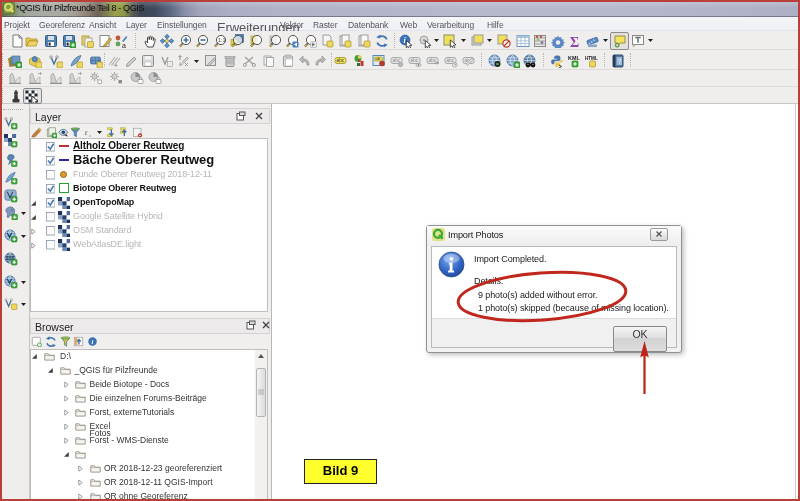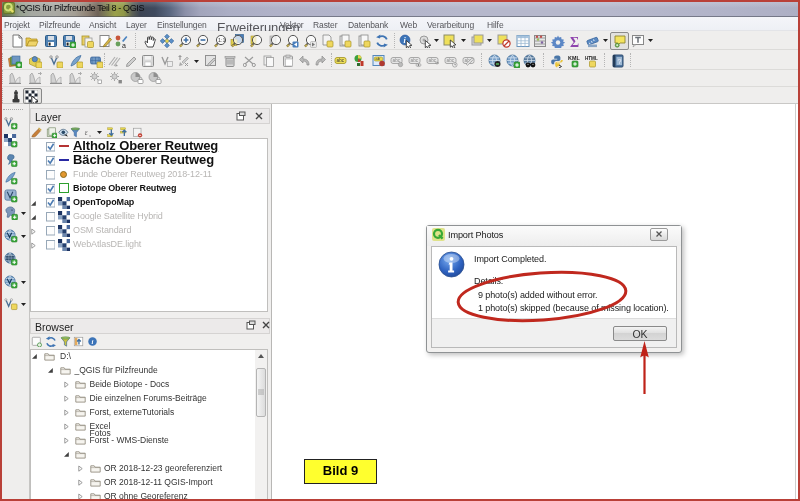--- a/index.html
+++ b/index.html
@@ -13,21 +13,21 @@
         <rect x="0" y="0" width="12" height="12" rx="2" fill="#67772c"></rect>
         <rect x="1" y="1" width="10" height="10" rx="1.5" fill="#879a3e"></rect>
         <circle cx="5.4" cy="5.2" r="3.4" fill="none" stroke="#cfe078" stroke-width="2"></circle>
         <path d="M6.6 6.4 10.2 10" stroke="#e8e06a" stroke-width="2.2"></path>
       </svg>
     </div>
 <div class="abs" style="left:16px;top:3px;font-size:9px;color:#0c0c10;letter-spacing:-0.35px">*QGIS für Pilzfreunde Teil 8 - QGIS</div>
 </div>
 <div class="abs" style="left:0;top:17px;width:800px;height:14px;background:linear-gradient(180deg,#f4f5f9,#eef0f5);border-bottom:1px solid #e3e4e8"></div>
 <div class="abs" style="left:4px;top:20px;font-size:8.5px;color:#55555a;letter-spacing:-0.1px">Projekt</div>
-<div class="abs" style="left:39px;top:20px;font-size:8.5px;color:#55555a;letter-spacing:-0.1px">Pilzfreunde</div>
+<div class="abs" style="left:39px;top:20px;font-size:8.5px;color:#55555a;letter-spacing:-0.1px">Georeferenz</div>
 <div class="abs" style="left:89px;top:20px;font-size:8.5px;color:#55555a;letter-spacing:-0.1px">Ansicht</div>
 <div class="abs" style="left:126px;top:20px;font-size:8.5px;color:#55555a;letter-spacing:-0.1px">Layer</div>
 <div class="abs" style="left:157px;top:20px;font-size:8.5px;color:#55555a;letter-spacing:-0.1px">Einstellungen</div>
 <div class="abs" style="left:217px;top:20px;font-size:13px;color:#55555a;letter-spacing:-0.1px">Erweiterungen</div>
 <div class="abs" style="left:280px;top:20px;font-size:8.5px;color:#55555a;letter-spacing:-0.1px">Vektor</div>
 <div class="abs" style="left:313px;top:20px;font-size:8.5px;color:#55555a;letter-spacing:-0.1px">Raster</div>
 <div class="abs" style="left:348px;top:20px;font-size:8.5px;color:#55555a;letter-spacing:-0.1px">Datenbank</div>
 <div class="abs" style="left:400px;top:20px;font-size:8.5px;color:#55555a;letter-spacing:-0.1px">Web</div>
 <div class="abs" style="left:427px;top:20px;font-size:8.5px;color:#55555a;letter-spacing:-0.1px">Verarbeitung</div>
 <div class="abs" style="left:487px;top:20px;font-size:8.5px;color:#55555a;letter-spacing:-0.1px">Hilfe</div>
@@ -878,21 +878,21 @@
     </svg>
   </div>
 <div class="abs" style="left:30px;top:138px;width:238px;height:174px;background:#fff;border:1px solid #c0bfbd"></div>
 <div style="position:absolute;left:45.5px;top:142px;width:9.5px;height:9.5px">
     <svg width="9.5" height="9.5" viewBox="0 0 9.5 9.5">
       <rect x=".5" y=".5" width="8.5" height="8.5" fill="#fdfdfd" stroke="#98a8b8"></rect>
       <path d="M2 4.6l2.2 2.6L7.6 1.8" fill="none" stroke="#4a7ab2" stroke-width="1.6"></path>
     </svg>
   </div>
 <div class="abs" style="left:59px;top:145px;width:10px;height:2.4px;background:#b53434"></div>
-<div class="abs" style="left:73px;top:141px;font-size:13px;line-height:10px;color:#111;white-space:nowrap;letter-spacing:-0.1px"><b style="text-decoration:underline">Altholz Oberer Reutweg</b></div>
+<div class="abs" style="left:73px;top:141px;font-size:10px;line-height:10px;color:#111;white-space:nowrap;letter-spacing:-0.1px"><b style="text-decoration:underline">Altholz Oberer Reutweg</b></div>
 <div style="position:absolute;left:45.5px;top:156px;width:9.5px;height:9.5px">
     <svg width="9.5" height="9.5" viewBox="0 0 9.5 9.5">
       <rect x=".5" y=".5" width="8.5" height="8.5" fill="#fdfdfd" stroke="#98a8b8"></rect>
       <path d="M2 4.6l2.2 2.6L7.6 1.8" fill="none" stroke="#4a7ab2" stroke-width="1.6"></path>
     </svg>
   </div>
 <div class="abs" style="left:59px;top:159px;width:10px;height:2.4px;background:#2929a3"></div>
 <div class="abs" style="left:73px;top:155px;font-size:13px;line-height:10px;color:#111;white-space:nowrap;letter-spacing:-0.1px"><b>Bäche Oberer Reutweg</b></div>
 <div style="position:absolute;left:45.5px;top:170px;width:9.5px;height:9.5px">
     <svg width="9.5" height="9.5" viewBox="0 0 9.5 9.5">
@@ -1254,21 +1254,21 @@
       </defs>
       <ellipse cx="13.5" cy="7.5" rx="8" ry="4.5" fill="#fff" opacity=".35"></ellipse>
       <circle cx="13.5" cy="7.8" r="1.9" fill="#fff"></circle>
       <path d="M11.5 11.5h3v8h1.6v2h-6v-2h1.6v-6h-1.2z" fill="#fff"></path>
     </svg>
   </div>
 <div class="abs" style="left:474px;top:255px;font-size:9px;line-height:9px;color:#222;letter-spacing:-0.1px">Import Completed.</div>
 <div class="abs" style="left:474px;top:277px;font-size:9px;line-height:9px;color:#222;letter-spacing:-0.1px">Details:</div>
 <div class="abs" style="left:478px;top:291px;font-size:9px;line-height:9px;color:#222;letter-spacing:-0.1px">9 photo(s) added without error.</div>
 <div class="abs" style="left:478px;top:304px;font-size:9px;line-height:9px;color:#222;letter-spacing:-0.1px">1 photo(s) skipped (because of missing location).</div>
-<div class="abs" style="left:613px;top:326px;width:54px;height:15px;background:linear-gradient(180deg,#f4f4f4,#e0e0e0 45%,#d2d2d2 46%,#dcdcdc);border:1px solid #8a8a8a;border-radius:2px;font-size:10.5px;color:#333;text-align:center;line-height:14px">OK</div>
+<div class="abs" style="left:613px;top:326px;width:54px;height:26px;background:linear-gradient(180deg,#f4f4f4,#e0e0e0 45%,#d2d2d2 46%,#dcdcdc);border:1px solid #8a8a8a;border-radius:2px;font-size:10.5px;color:#333;text-align:center;line-height:14px">OK</div>
 <div class="abs" style="left:440px;top:258px;width:210px;height:80px">
     <svg width="210" height="80" viewBox="0 0 210 80">
       <ellipse cx="102" cy="38.5" rx="84" ry="23.5" fill="none" stroke="#c0281e" stroke-width="3" transform="rotate(-4 102 38.5)"></ellipse>
     </svg>
   </div>
 <div class="abs" style="left:634px;top:338px;width:22px;height:58px">
     <svg width="22" height="58" viewBox="0 0 22 58">
       <path d="M10.5 56V15" stroke="#bf2218" stroke-width="2.2"></path>
       <path d="M10.5 3 14.8 19.5c-2.6-2.2-6-2.2-8.6 0z" fill="#bf2218"></path>
     </svg>

